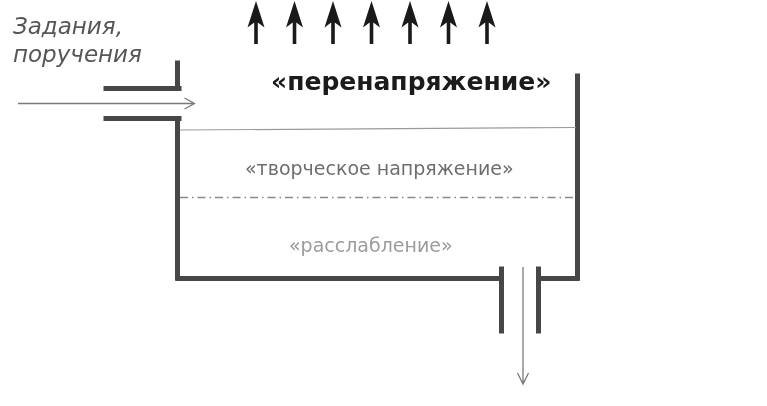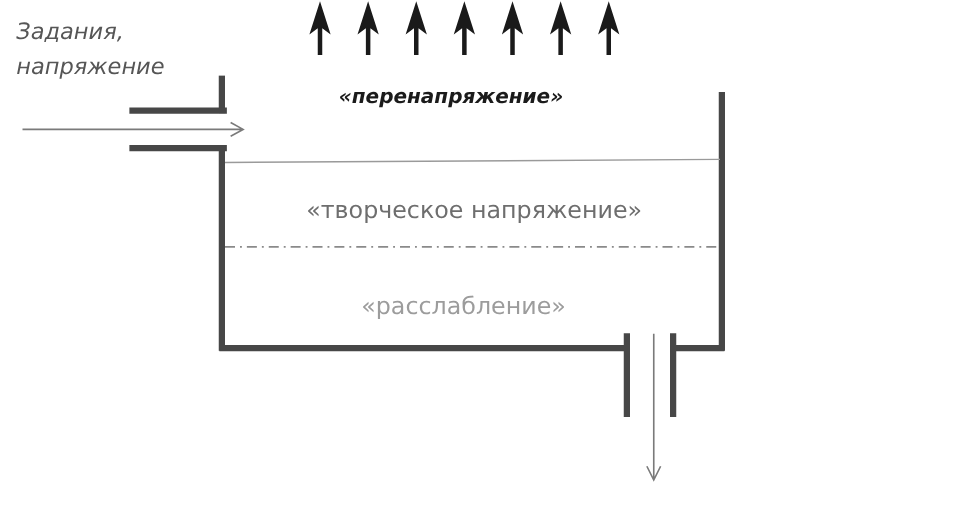--- a/index.html
+++ b/index.html
@@ -18,30 +18,29 @@
   .diagram-svg {
     position: absolute;
     left: 0;
     top: 0;
   }
   .label {
     position: absolute;
     white-space: nowrap;
   }
   .io-label {
-    font-size: 18px;
+    font-size: 23px;
     font-style: italic;
     color: #565656;
     line-height: 28px;
   }
   .overstrain-label {
-    font-size: 16px;
+    font-size: 25px;
     font-weight: bold;
     color: #1b1b1b;
-    font-style: italic;
   }
   .creative-label {
     font-size: 19px;
     color: #6e6e6e;
   }
   .relax-label {
     font-size: 19px;
     color: #9c9c9c;
   }
 </style>
@@ -78,21 +77,21 @@
         <path d="M 331.2 44 L 331.2 22.5 L 324.5 27.5 L 333 1 L 341.5 27.5 L 334.8 22.5 L 334.8 44 Z"></path>
         <path d="M 369.7 44 L 369.7 22.5 L 363 27.5 L 371.5 1 L 380 27.5 L 373.3 22.5 L 373.3 44 Z"></path>
         <path d="M 408.2 44 L 408.2 22.5 L 401.5 27.5 L 410 1 L 418.5 27.5 L 411.8 22.5 L 411.8 44 Z"></path>
         <path d="M 446.7 44 L 446.7 22.5 L 440 27.5 L 448.5 1 L 457 27.5 L 450.3 22.5 L 450.3 44 Z"></path>
         <path d="M 485.2 44 L 485.2 22.5 L 478.5 27.5 L 487 1 L 495.5 27.5 L 488.8 22.5 L 488.8 44 Z"></path>
       </g>
   </svg>
 
   <div class="label io-label" style="left:13px; top:12px;">
     <div>Задания,</div>
-    <div>напряжение</div>
+    <div>поручения</div>
   </div>
 
   <div class="label overstrain-label" style="left:271px; top:67px;">«перенапряжение»</div>
 
   <div class="label creative-label" style="left:245px; top:157px;">«творческое напряжение»</div>
 
   <div class="label relax-label" style="left:289px; top:234px;">«расслабление»</div>
 
 
 </div>

